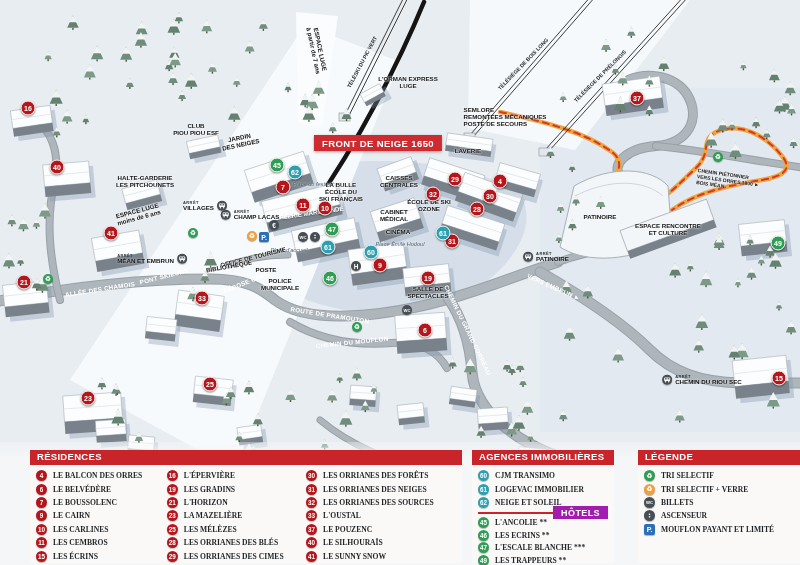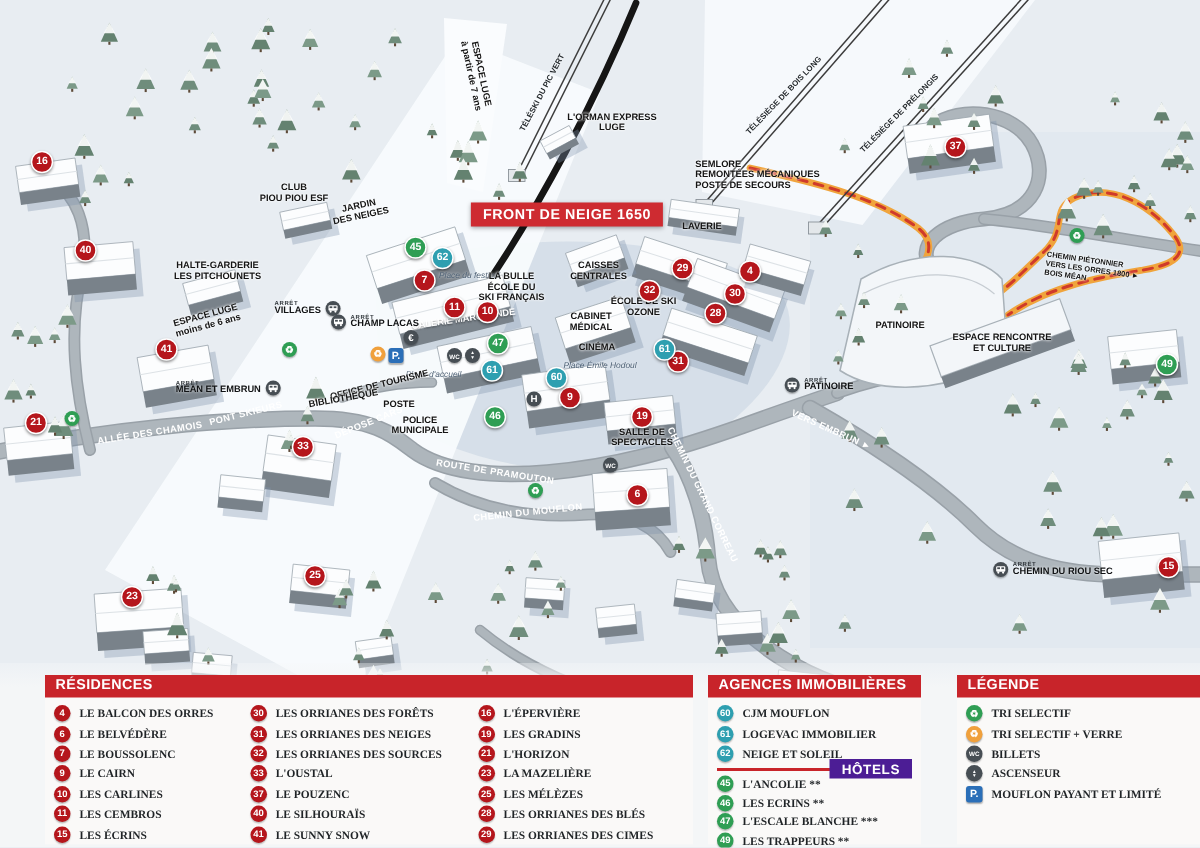--- a/index.html
+++ b/index.html
@@ -72,21 +72,21 @@
   .lrow{display:flex;align-items:center;gap:6px;height:13.4px;}
   .lrow.sm{height:12.6px;}
   .lnum{width:11px;height:11px;border-radius:50%;color:#fff;font-size:6.3px;font-weight:700;
     display:inline-flex;align-items:center;justify-content:center;flex:0 0 11px;
     box-shadow:0 1px 1px rgba(0,0,0,.25);}
   .lnum.res{background:#b5161c}
   .lnum.ag{background:#2e9fb0}
   .lnum.ho{background:#2f9e54}
   .ltext{font-size:7.6px;font-weight:700;color:#1f2326;white-space:nowrap;font-family:Liberation Serif, serif;}
   .hotels-bar{position:relative;border-top:2px solid #c8242a;margin:3px 2px 2px 0;}
-  .hotels-label{position:absolute;right:0;top:-8px;background:#4c1d95;color:#fff;
+  .hotels-label{position:absolute;right:0;top:-8px;background:#a21caf;color:#fff;
     font-size:9px;font-weight:700;padding:1.5px 8px;letter-spacing:.4px;}
 </style>
 </head>
 <body>
 
 <div id="stage">
   <svg id="terrain" width="800" height="565" viewBox="0 0 800 565">
       <path d="M250,180 C350,148 480,158 522,198 C544,240 482,302 420,312 C358,320 278,302 253,262 Z" fill="#c3d1e0" opacity="0.5"></path>
       <rect x="540" y="88" width="262" height="344" fill="#dde6ee" opacity="0.55"></rect>
       <path d="M305,25 L400,62 L235,470 L70,380 Z" fill="#f8fbfd" opacity="0.95"></path>
@@ -1038,20 +1038,50 @@
           </div>
           <div class="lrow">
             <span class="lnum res">11</span>
             <span class="ltext">LES CEMBROS</span>
           </div>
           <div class="lrow">
             <span class="lnum res">15</span>
             <span class="ltext">LES ÉCRINS</span>
           </div>
         </div>
+        <div class="lcol c1">
+          <div class="lrow">
+            <span class="lnum res">16</span>
+            <span class="ltext">L'ÉPERVIÈRE</span>
+          </div>
+          <div class="lrow">
+            <span class="lnum res">19</span>
+            <span class="ltext">LES GRADINS</span>
+          </div>
+          <div class="lrow">
+            <span class="lnum res">21</span>
+            <span class="ltext">L'HORIZON</span>
+          </div>
+          <div class="lrow">
+            <span class="lnum res">23</span>
+            <span class="ltext">LA MAZELIÈRE</span>
+          </div>
+          <div class="lrow">
+            <span class="lnum res">25</span>
+            <span class="ltext">LES MÉLÈZES</span>
+          </div>
+          <div class="lrow">
+            <span class="lnum res">28</span>
+            <span class="ltext">LES ORRIANES DES BLÉS</span>
+          </div>
+          <div class="lrow">
+            <span class="lnum res">29</span>
+            <span class="ltext">LES ORRIANES DES CIMES</span>
+          </div>
+        </div>
         <div class="lcol c2">
           <div class="lrow">
             <span class="lnum res">30</span>
             <span class="ltext">LES ORRIANES DES FORÊTS</span>
           </div>
           <div class="lrow">
             <span class="lnum res">31</span>
             <span class="ltext">LES ORRIANES DES NEIGES</span>
           </div>
           <div class="lrow">
@@ -1066,61 +1096,31 @@
             <span class="lnum res">37</span>
             <span class="ltext">LE POUZENC</span>
           </div>
           <div class="lrow">
             <span class="lnum res">40</span>
             <span class="ltext">LE SILHOURAÏS</span>
           </div>
           <div class="lrow">
             <span class="lnum res">41</span>
             <span class="ltext">LE SUNNY SNOW</span>
-          </div>
-        </div>
-        <div class="lcol c1">
-          <div class="lrow">
-            <span class="lnum res">16</span>
-            <span class="ltext">L'ÉPERVIÈRE</span>
-          </div>
-          <div class="lrow">
-            <span class="lnum res">19</span>
-            <span class="ltext">LES GRADINS</span>
-          </div>
-          <div class="lrow">
-            <span class="lnum res">21</span>
-            <span class="ltext">L'HORIZON</span>
-          </div>
-          <div class="lrow">
-            <span class="lnum res">23</span>
-            <span class="ltext">LA MAZELIÈRE</span>
-          </div>
-          <div class="lrow">
-            <span class="lnum res">25</span>
-            <span class="ltext">LES MÉLÈZES</span>
-          </div>
-          <div class="lrow">
-            <span class="lnum res">28</span>
-            <span class="ltext">LES ORRIANES DES BLÉS</span>
-          </div>
-          <div class="lrow">
-            <span class="lnum res">29</span>
-            <span class="ltext">LES ORRIANES DES CIMES</span>
           </div>
         </div>
       </div>
   </section>
 
   <section class="panel" id="panel-ag">
     <div class="lhead">AGENCES IMMOBILIÈRES</div>
     <div class="pbody" id="ag-body">
         <div class="lrow">
           <span class="lnum ag">60</span>
-          <span class="ltext">CJM MOUFLON</span>
+          <span class="ltext">CJM TRANSIMO</span>
         </div>
         <div class="lrow">
           <span class="lnum ag">61</span>
           <span class="ltext">LOGEVAC IMMOBILIER</span>
         </div>
         <div class="lrow">
           <span class="lnum ag">62</span>
           <span class="ltext">NEIGE ET SOLEIL</span>
         </div>
         <div class="hotels-bar">

